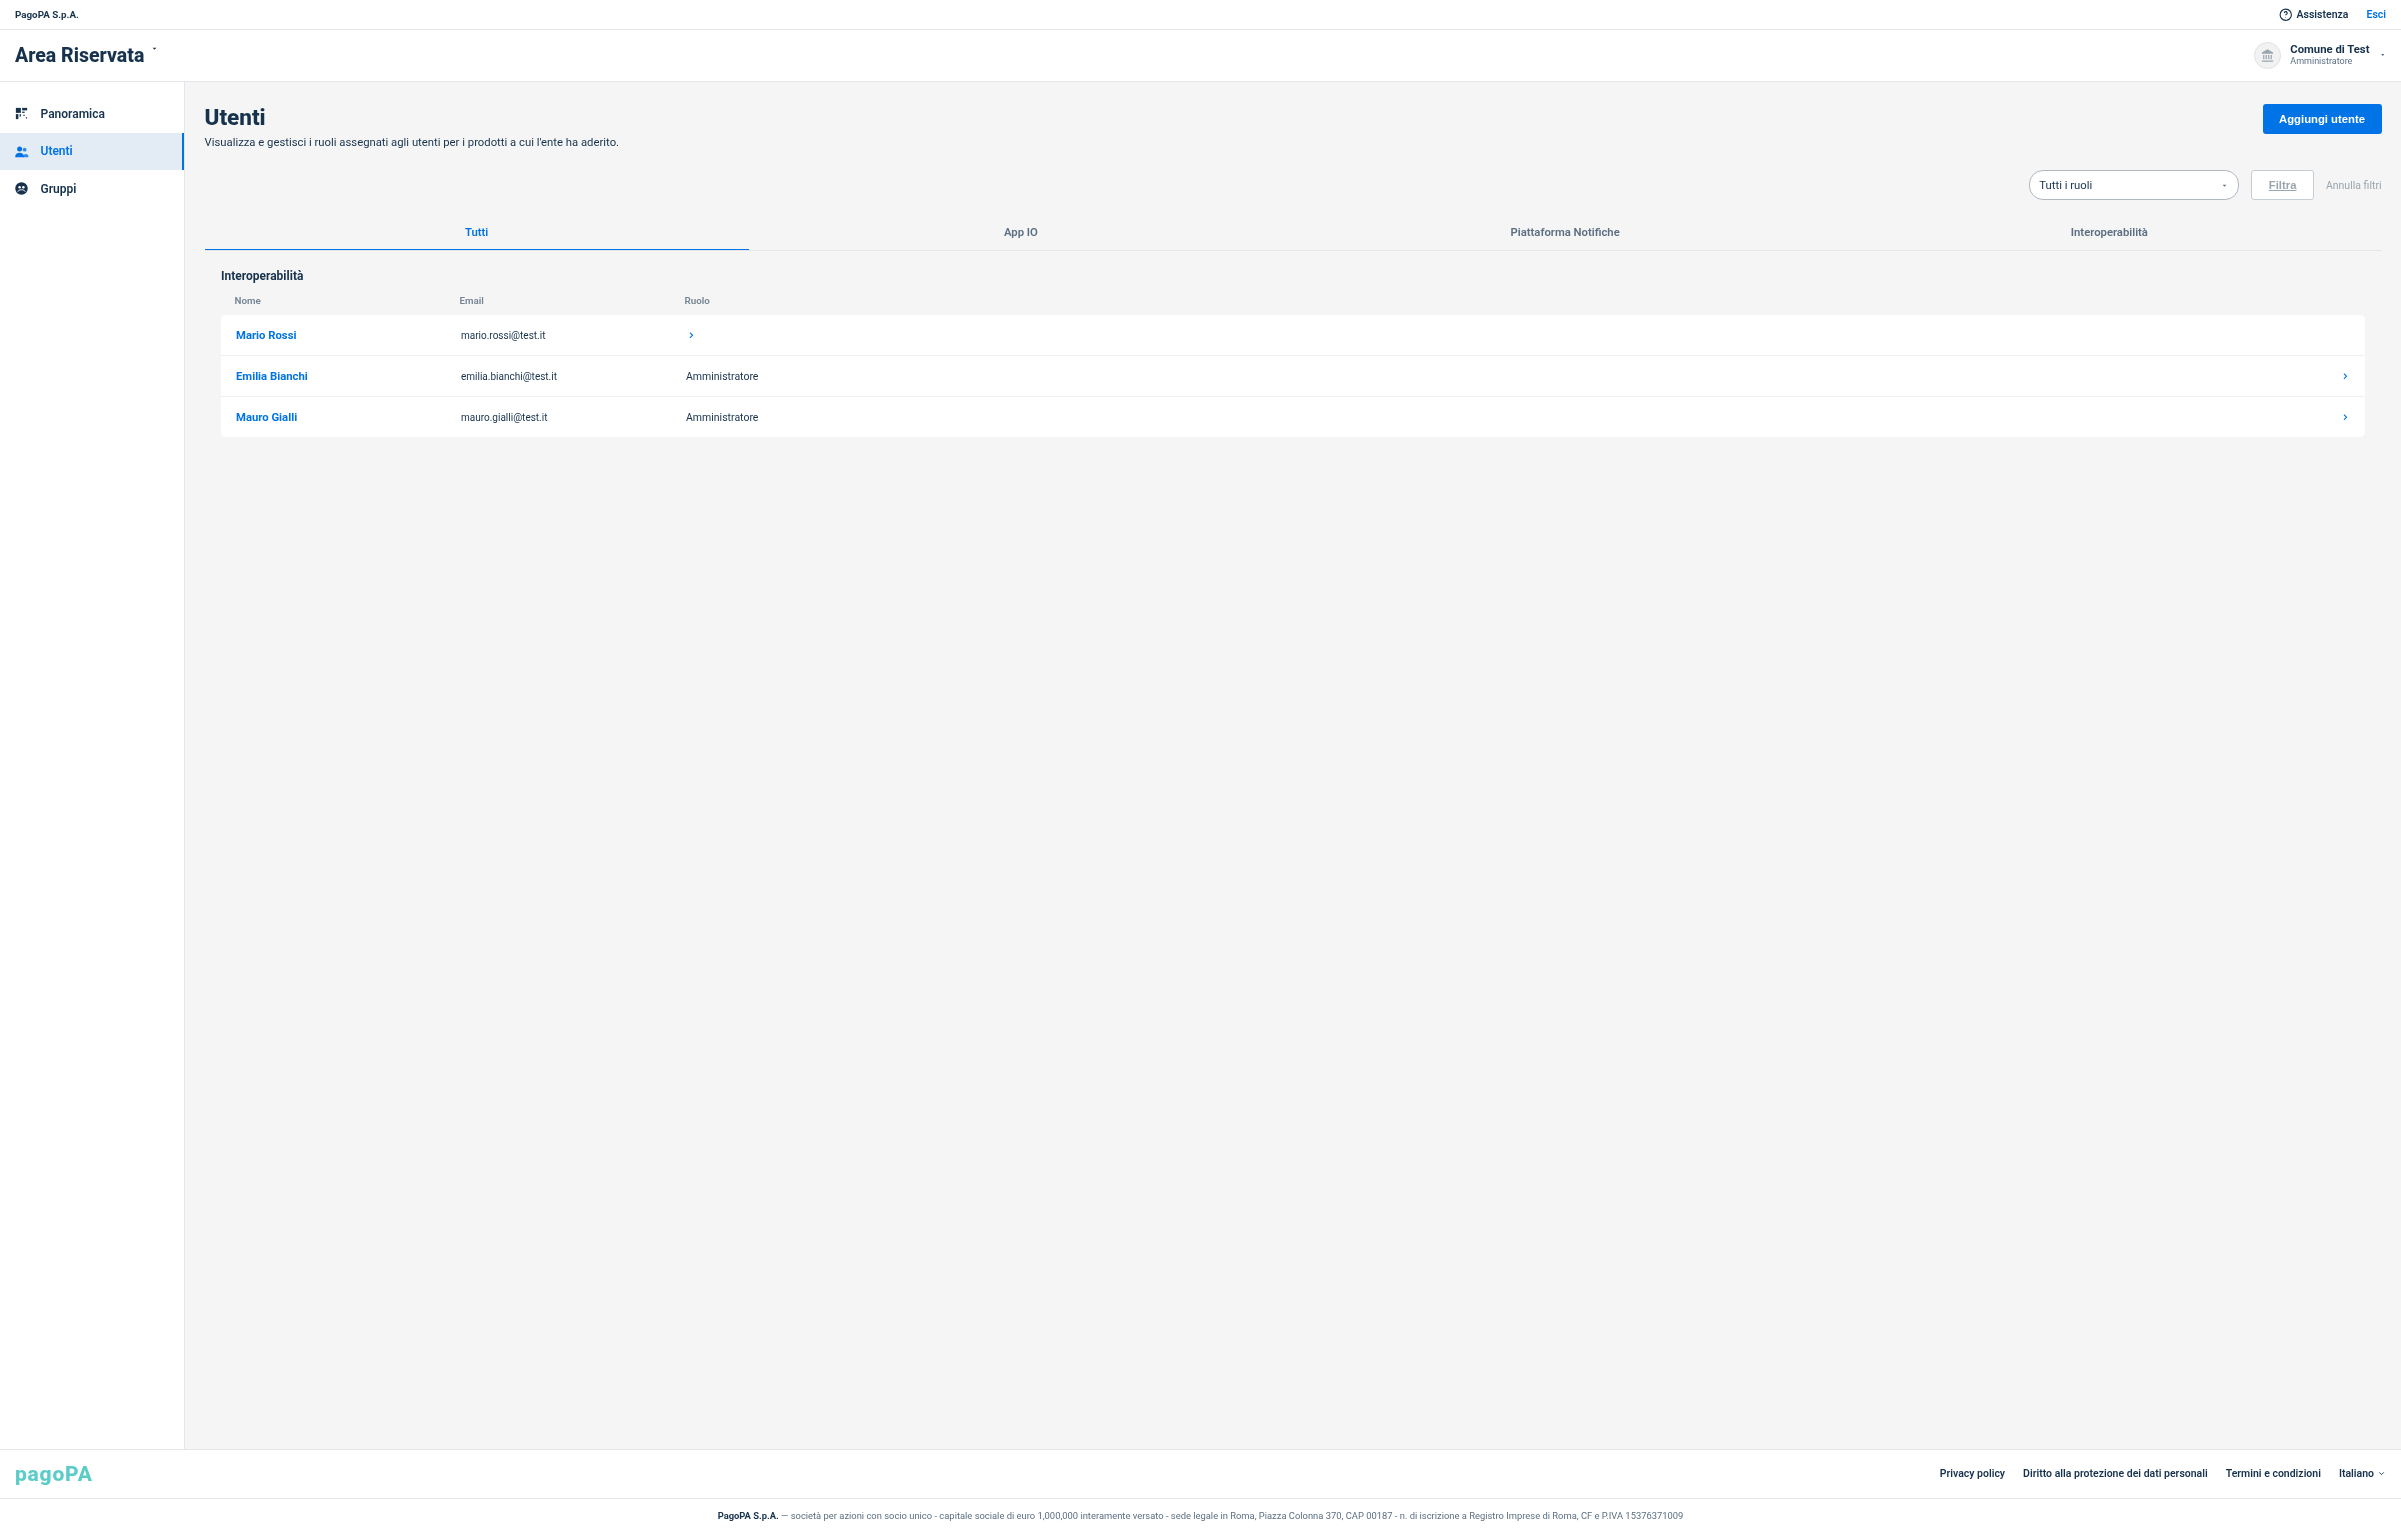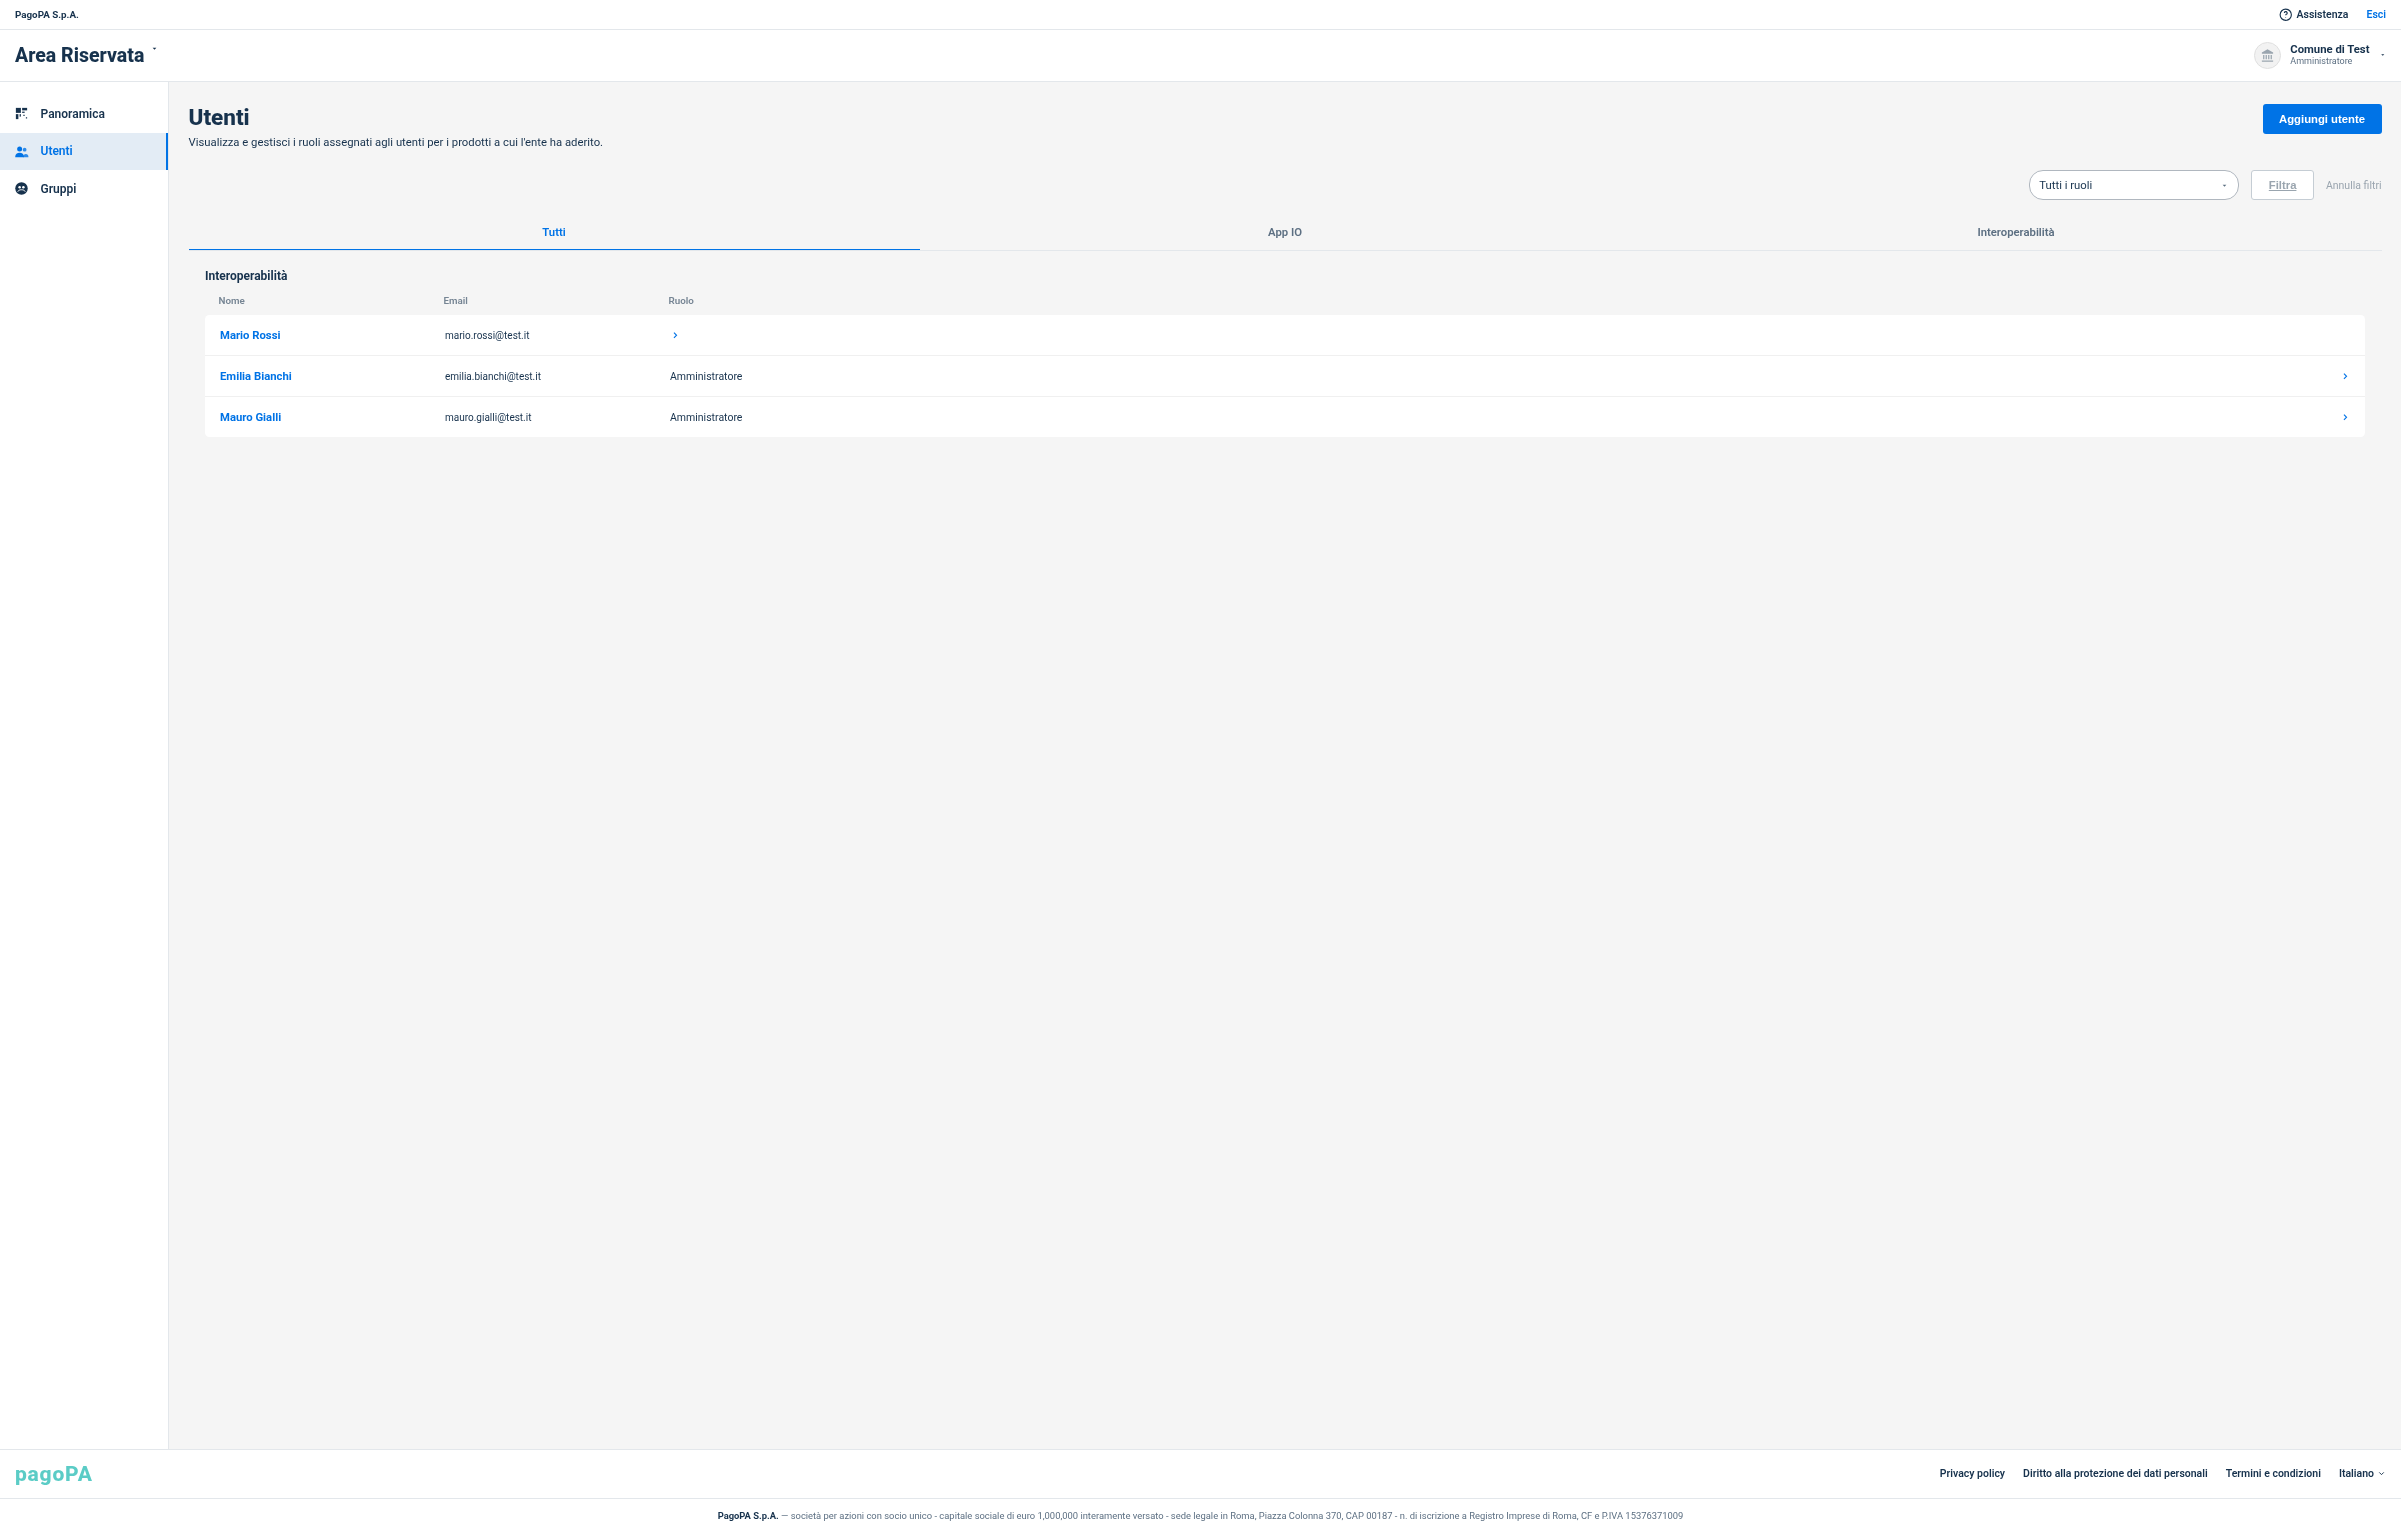--- a/index.html
+++ b/index.html
@@ -43,21 +43,21 @@
     width:27px; height:27px; border-radius:50%; background:#F2F2F2; display:flex; align-items:center; justify-content:center;
     border:0.8px solid #e0e0e0;
   }
   .org-text { line-height:1.2; }
   .org-name { font-weight:700; font-size:11.3px; color:var(--text-dark);}
   .org-role { font-size:9px; color:var(--text-medium);}
 
   
   .layout { display:flex; min-height: calc(100vh - 169px);}
   .sidebar {
-    width:169px; border-right:0.8px solid var(--border); background:#fff; padding-top:13.5px;
+    width:185px; border-right:0.8px solid var(--border); background:#fff; padding-top:13.5px;
   }
   .nav-item {
     display:flex; align-items:center; gap:10.5px; padding:10.5px 13.5px; font-size:12px; font-weight:600;
     color:var(--text-dark); cursor:pointer;
   }
   .nav-item.active {
     background:var(--bg-sidebar-active); color:var(--primary);
     border-right:2.3px solid var(--primary);
   }
   .nav-item .icon { width:16.5px; height:16.5px; display:flex; align-items:center; justify-content:center; flex-shrink:0;}
@@ -238,20 +238,21 @@
             </svg>
         </span>
       </div>
       <button class="filter-btn">Filtra</button>
       <span class="clear-filters">Annulla filtri</span>
     </div>
 
     <div class="tabs">
       <div class="tab active">Tutti</div>
       <div class="tab">App IO</div>
+      <div class="tab">Piattaforma Notifiche</div>
       <div class="tab">Interoperabilità</div>
     </div>
 
     <div class="section-title">Interoperabilità</div>
 
     <div class="table-header">
       <div class="col-name">Nome</div>
       <div class="col-email">Email</div>
       <div class="col-role">Ruolo</div>
     </div>

